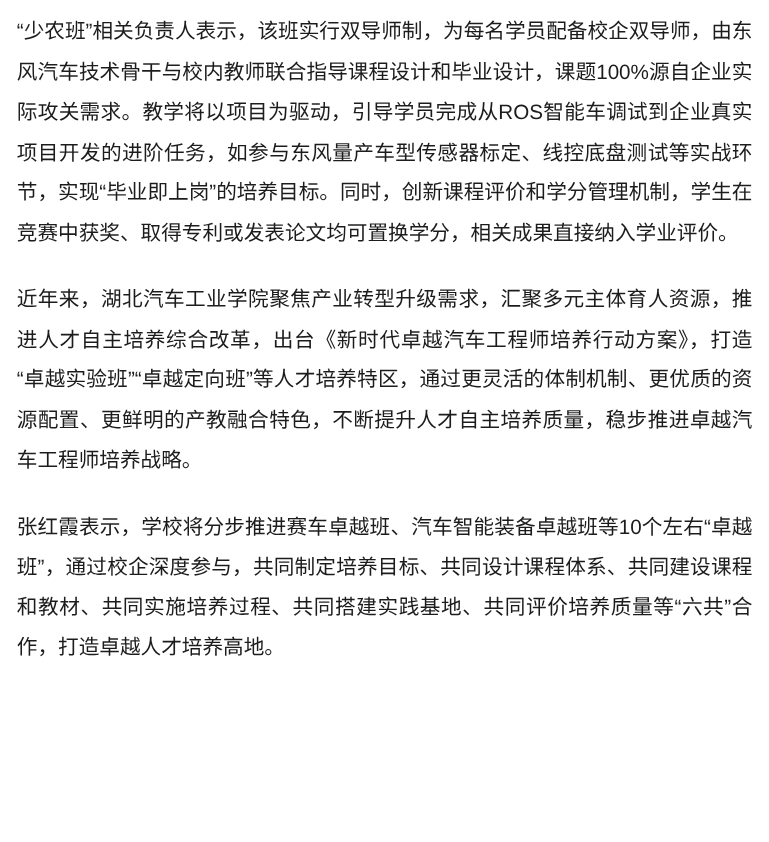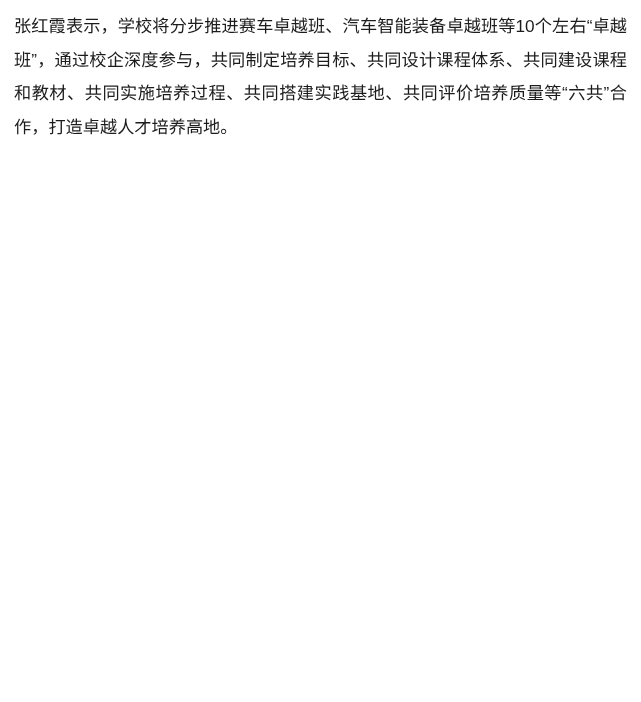--- a/index.html
+++ b/index.html
@@ -31,14 +31,16 @@
     word-break: break-all;
   }
   .para:last-child {
     margin-bottom: 0;
   }
 </style>
 </head>
 <body>
 
 <div class="article">
+  <p class="para">“少农班”相关负责人表示，该班实行双导师制，为每名学员配备校企双导师，由东风汽车技术骨干与校内教师联合指导课程设计和毕业设计，课题100%源自企业实际攻关需求。教学将以项目为驱动，引导学员完成从ROS智能车调试到企业真实项目开发的进阶任务，如参与东风量产车型传感器标定、线控底盘测试等实战环节，实现“毕业即上岗”的培养目标。同时，创新课程评价和学分管理机制，学生在竞赛中获奖、取得专利或发表论文均可置换学分，相关成果直接纳入学业评价。</p>
+  <p class="para">近年来，湖北汽车工业学院聚焦产业转型升级需求，汇聚多元主体育人资源，推进人才自主培养综合改革，出台《新时代卓越汽车工程师培养行动方案》，打造“卓越实验班”“卓越定向班”等人才培养特区，通过更灵活的体制机制、更优质的资源配置、更鲜明的产教融合特色，不断提升人才自主培养质量，稳步推进卓越汽车工程师培养战略。</p>
   <p class="para">张红霞表示，学校将分步推进赛车卓越班、汽车智能装备卓越班等10个左右“卓越班”，通过校企深度参与，共同制定培养目标、共同设计课程体系、共同建设课程和教材、共同实施培养过程、共同搭建实践基地、共同评价培养质量等“六共”合作，打造卓越人才培养高地。</p>
 </div>
 
 </body></html>

